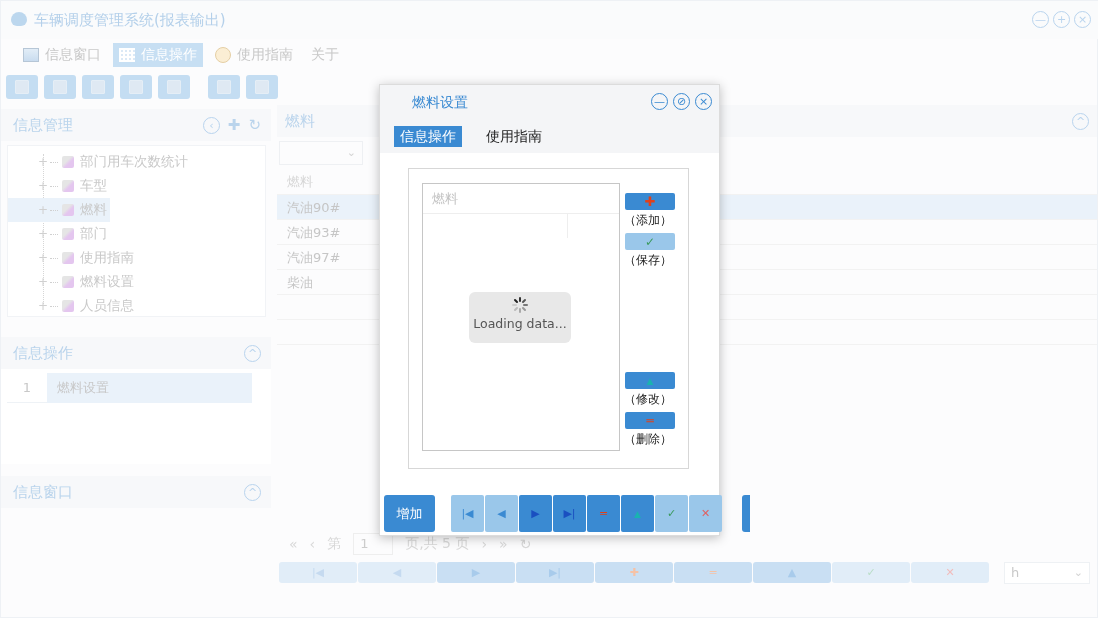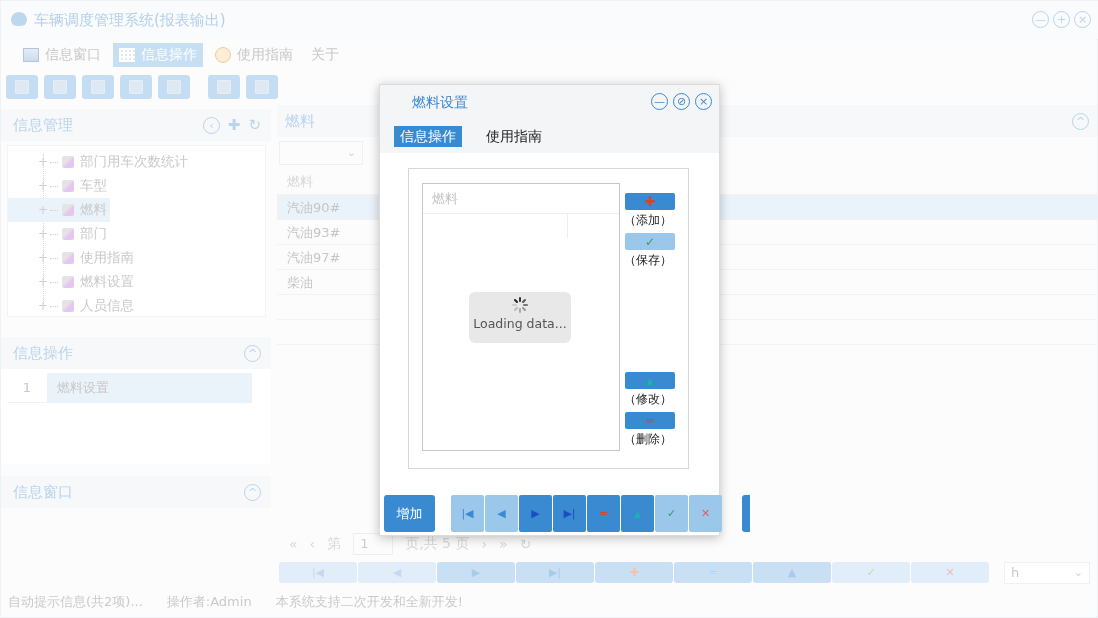--- a/index.html
+++ b/index.html
@@ -259,25 +259,20 @@
     <div class="bb m">▶</div>
     <div class="bb m">▶|</div>
     <div class="bb m o">✚</div>
     <div class="bb m o">═</div>
     <div class="bb m">▲</div>
     <div class="bb l g">✓</div>
     <div class="bb l r">✕</div>
   </div>
   <div class="selbox"><span>h</span><span class="chev">⌄</span></div>
 
-  <div class="statusbar">
-    <span>自动提示信息(共2项)...</span>
-    <span>操作者:Admin</span>
-    <span>本系统支持二次开发和全新开发!</span>
-  </div>
 
   <div class="dialog">
     <div class="dlg-head">
       <div class="dlg-title">燃料设置</div>
       <div class="dlg-ctrls">
         <div class="circ-btn">—</div>
         <div class="circ-btn">⊘</div>
         <div class="circ-btn">×</div>
       </div>
       <div class="dlg-tabs">

